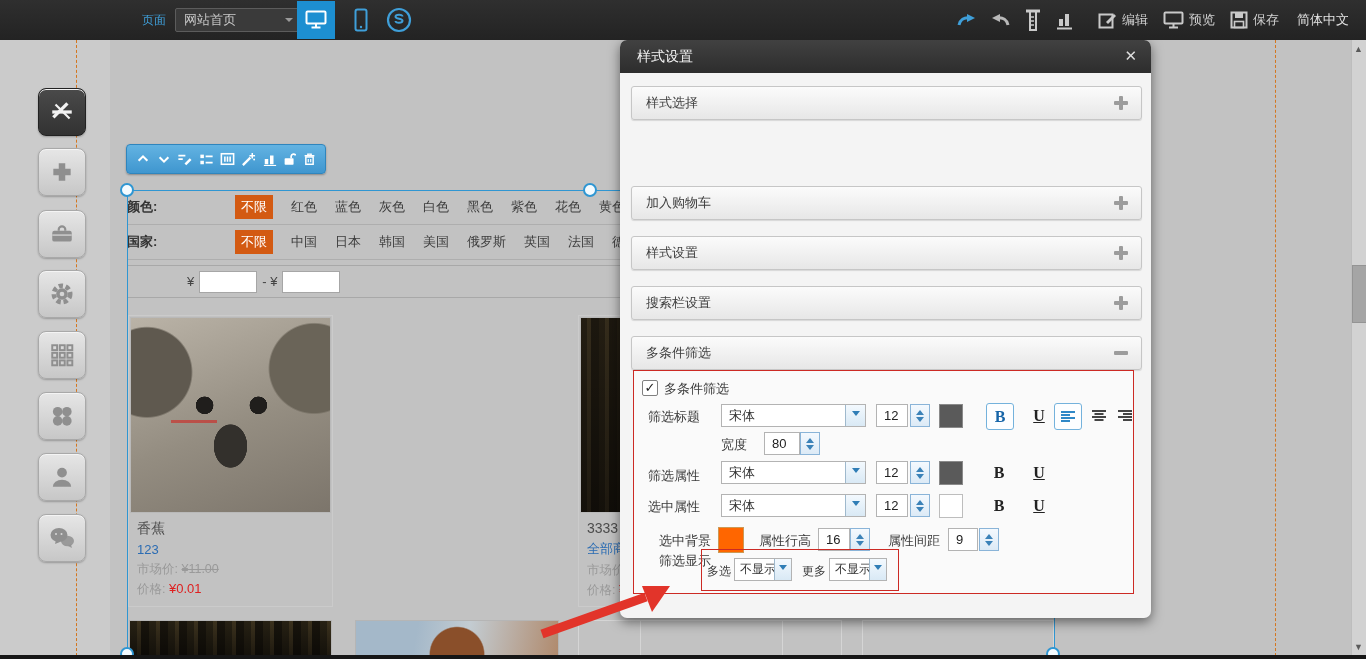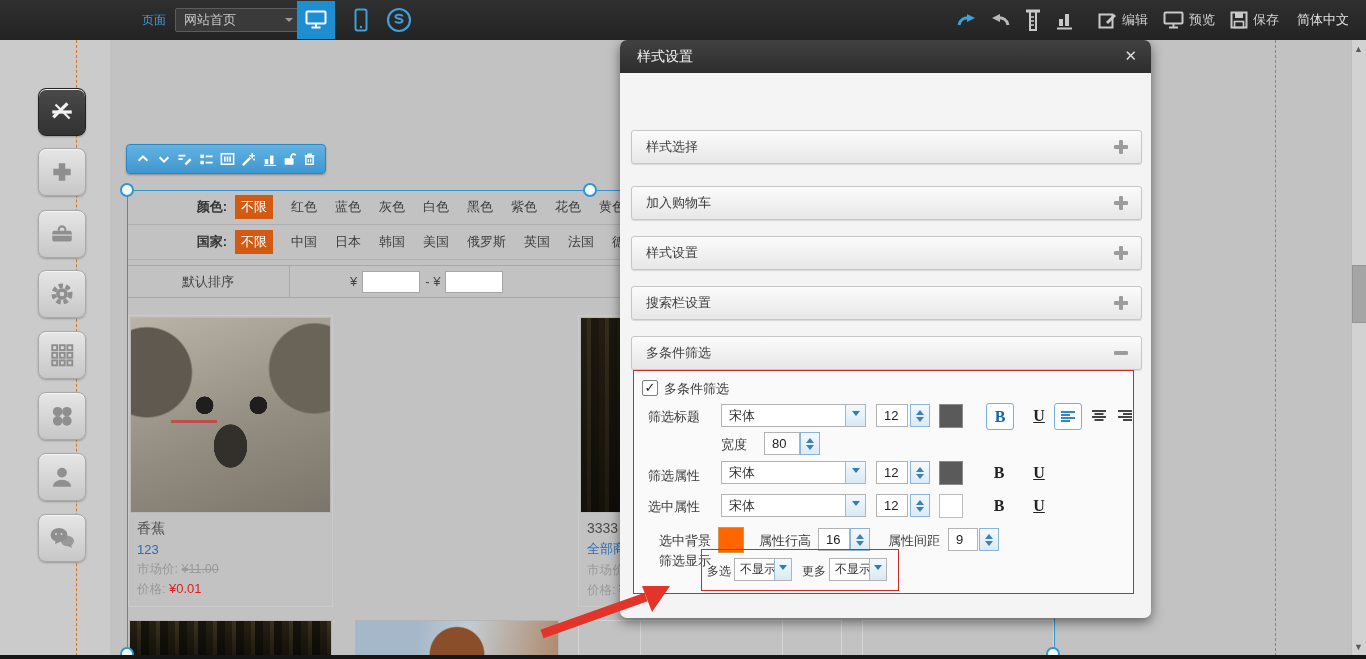--- a/index.html
+++ b/index.html
@@ -26,21 +26,21 @@
   .bottombar{left:0;top:655px;width:1366px;height:4px;background:#161616;z-index:40;}
   
   .sel-rect{left:127px;top:190px;width:926px;height:464px;border:1px solid #2f96d2;z-index:14;}
   .handle{width:10px;height:10px;border:2px solid #2f96d2;background:#f4fbff;border-radius:50%;z-index:15;}
   
   .mini-toolbar{left:126px;top:144px;width:186px;height:28px;border-radius:4px;z-index:20;
     background:linear-gradient(#63b3e2,#3f96cf);border:1px solid #2f85bd;box-shadow:0 1px 2px rgba(0,0,0,.3);
     display:flex;align-items:center;justify-content:space-around;padding:0 6px;color:#fff;}
   
   .f-row{left:127px;width:926px;height:34px;border-bottom:1px solid #aeaeae;display:flex;align-items:center;z-index:10;font-size:13px;color:#3c3c3c;}
-  .f-label{width:100px;text-align:right;font-weight:bold;color:#333;}
+  .f-label{width:100px;font-weight:bold;color:#333;}
   .chip-sel{margin-left:8px;width:38px;height:24px;background:#d35a12;color:#fff;display:flex;align-items:center;justify-content:center;}
   .f-opt{margin-left:18px;min-width:26px;text-align:left;}
   .sort-bar{left:127px;top:265px;width:926px;height:31px;border-top:1px solid #a8a8a8;border-bottom:1px solid #a8a8a8;display:flex;z-index:10;font-size:13px;color:#444;}
   .sort-cell{display:flex;align-items:center;justify-content:center;border-right:1px solid #a8a8a8;}
   .price-inp{width:52px;height:18px;background:#fff;border:1px solid #a6a6a6;margin:0 5px;}
   
   .card{border:1px solid #cbcbcb;z-index:10;}
   .card .img{position:absolute;left:1px;top:1px;right:1px;height:194px;border:1px solid #b9b9b9;}
   .card .txt{position:absolute;left:8px;top:202px;right:6px;font-size:13px;}
   .p-title{color:#4c4c4c;font-size:14px;margin:2px 0 4px;}
@@ -312,21 +312,20 @@
     <span class="f-opt">日本</span>
     <span class="f-opt">韩国</span>
     <span class="f-opt">美国</span>
     <span class="f-opt">俄罗斯</span>
     <span class="f-opt">英国</span>
     <span class="f-opt">法国</span>
     <span class="f-opt">德国</span>
   </div>
 
   <div class="abs sort-bar">
-    <div class="sort-cell" style="width:162px;">默认排序</div>
     <div class="sort-cell" style="flex:1;border-right:none;justify-content:flex-start;padding-left:60px;">
       <span>¥</span>
       <input class="price-inp" value="" style="">
       <span>- ¥</span>
       <input class="price-inp" value="" style="">
     </div>
   </div>
 
   <div class="abs card" style="left:128px;top:315px;width:203px;height:290px;">
     <div class="img" style="background:
@@ -372,21 +371,21 @@
   <div class="abs" style="left:622px;top:605px;width:431px;height:0;border-top:1px solid #d0d0d0;z-index:9;"></div>
   <div class="abs ghost-card" style="left:640px;top:620px;width:200px;height:35px;"></div>
   <div class="abs ghost-card" style="left:862px;top:620px;width:190px;height:35px;"></div>
 
   <div class="abs panel">
     <div class="panel-head">
       <span>样式设置</span>
       <span class="panel-close">✕</span>
     </div>
 
-    <div class="acc-bar" style="top:46px;margin-top:44px;">
+    <div class="acc-bar" style="top:46px;">
       <span class="acc-title">样式选择</span>
       <span class="acc-ico">
           <span class="h"></span>
           <span class="v"></span>
         </span>
     </div>
     <div class="acc-bar" style="top:146px;">
       <span class="acc-title">加入购物车</span>
       <span class="acc-ico">
           <span class="h"></span>

